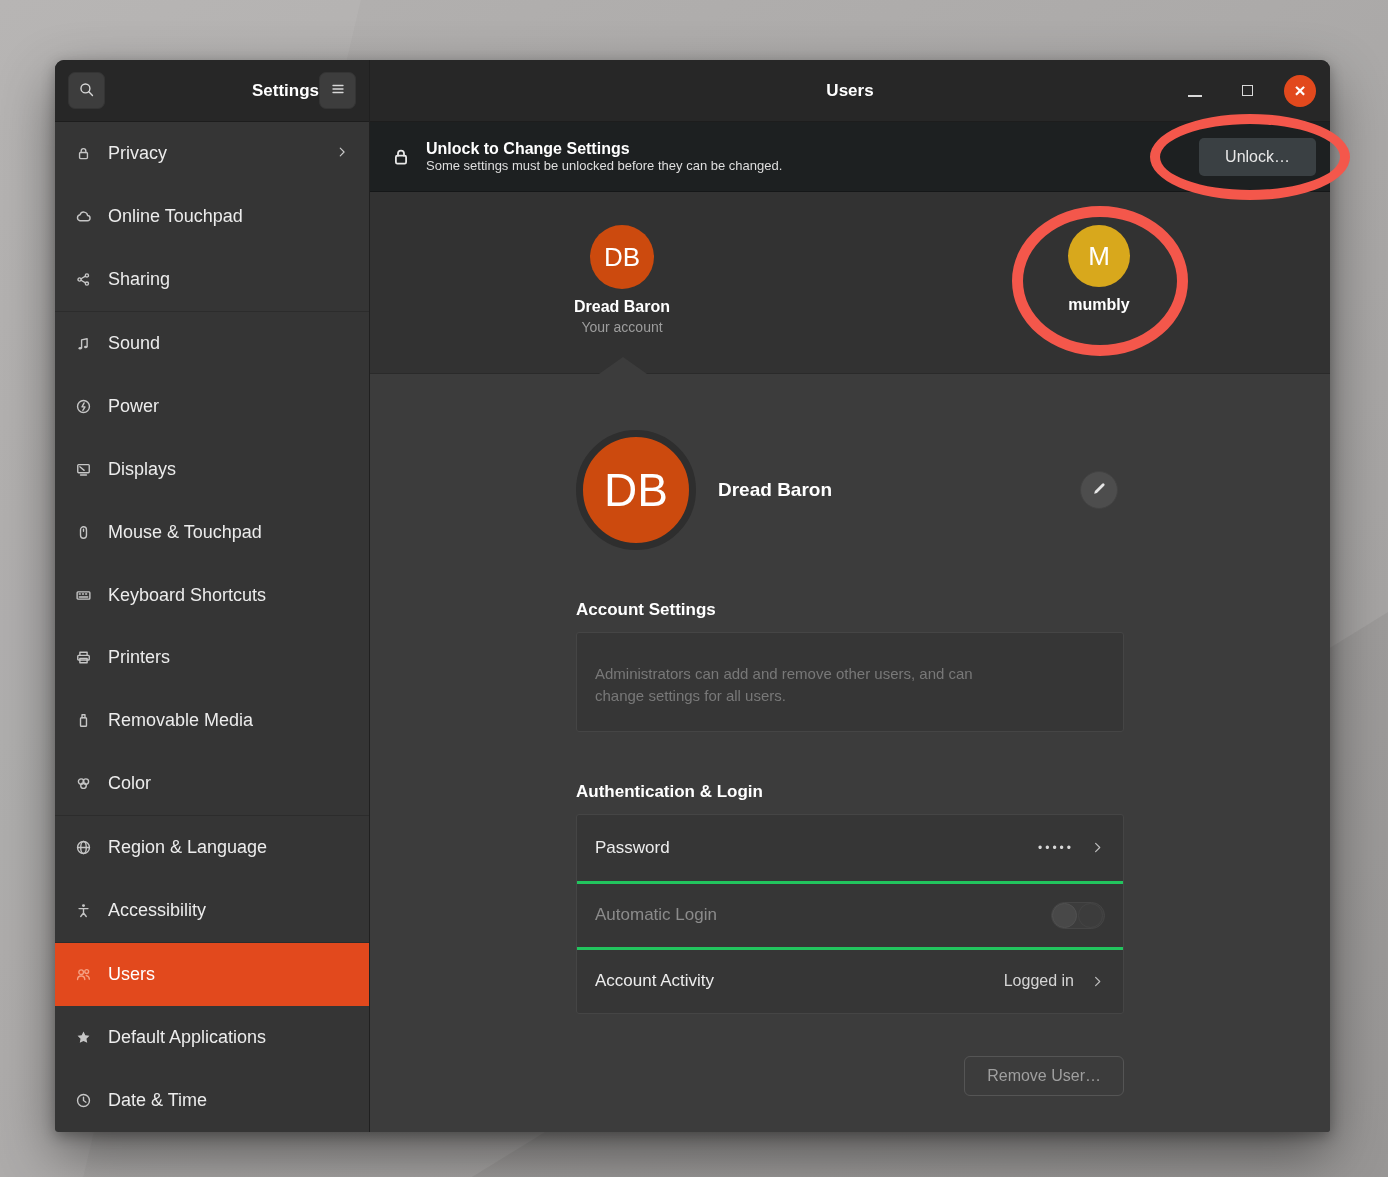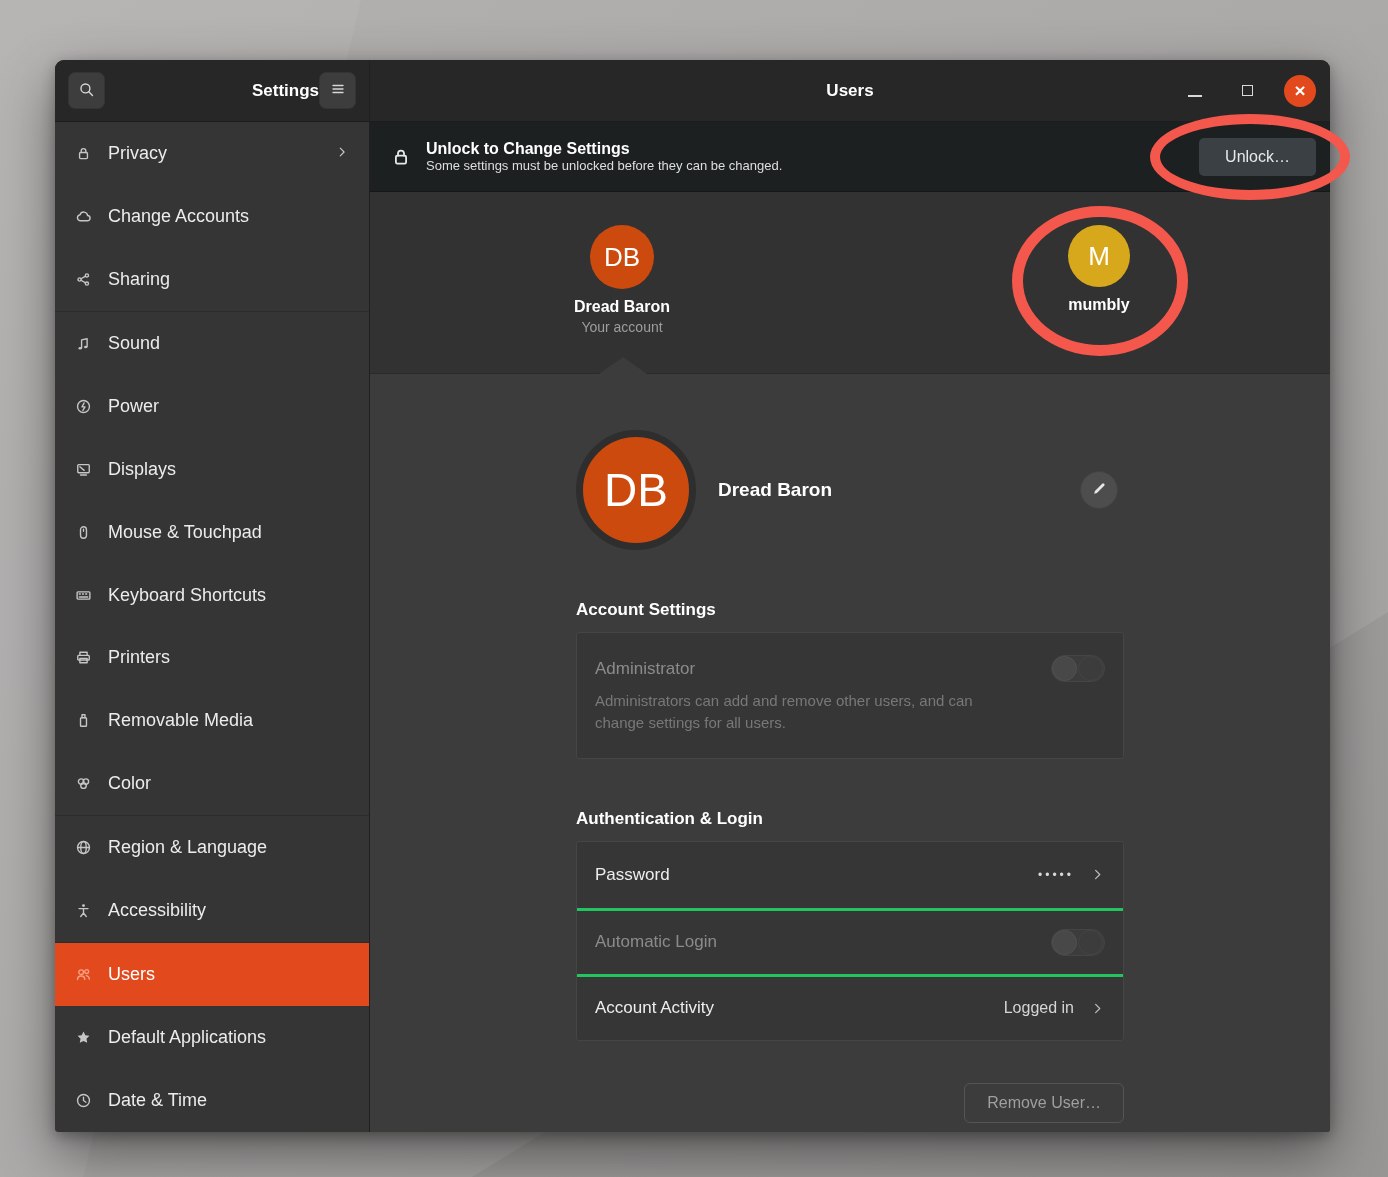--- a/index.html
+++ b/index.html
@@ -161,21 +161,21 @@
             <span class="chev"><svg viewBox="0 0 16 16" width="14" height="14" fill="none" stroke="currentColor" stroke-width="1.3" stroke-linecap="round" stroke-linejoin="round">
                 <path d="M6 3.6 10.4 8 6 12.4"></path>
               </svg></span>
           </div>
           <div class="sb-item">
             <span class="icon">
               <svg viewBox="0 0 16 16" width="17" height="17" fill="none" stroke="currentColor" stroke-width="1.3" stroke-linecap="round" stroke-linejoin="round">
                 <path d="M4.6 12h6.9a2.5 2.5 0 0 0 .3-5A3.6 3.6 0 0 0 4.8 6.3 2.9 2.9 0 0 0 4.6 12z"></path>
               </svg>
             </span>
-            <span>Change Accounts</span>
+            <span>Online Touchpad</span>
           </div>
           <div class="sb-item sep">
             <span class="icon">
               <svg viewBox="0 0 16 16" width="17" height="17" fill="none" stroke="currentColor" stroke-width="1.3" stroke-linecap="round" stroke-linejoin="round">
                 <circle cx="4.3" cy="8" r="1.5"></circle>
                 <circle cx="11.2" cy="4.2" r="1.5"></circle>
                 <circle cx="11.2" cy="11.8" r="1.5"></circle>
                 <line x1="5.7" y1="7.3" x2="9.9" y2="4.9"></line>
                 <line x1="5.7" y1="8.7" x2="9.9" y2="11.1"></line>
               </svg>
@@ -360,27 +360,20 @@
             <button class="edit-btn">
               <span><svg viewBox="0 0 16 16" width="17" height="17" fill="none" stroke="currentColor" stroke-width="1.3" stroke-linecap="round" stroke-linejoin="round">
                     <path d="M3 13l.7-2.6 6.8-6.8a1.3 1.3 0 0 1 1.9 1.9l-6.8 6.8z" fill="currentColor" stroke="none"></path>
                   </svg></span>
             </button>
           </div>
 
           <h3 class="sect">Account Settings</h3>
           <div class="card">
             <div class="admin-wrap">
-              <div class="admin-top">
-                <div class="row-label dim">Administrator</div>
-                <div class="toggle">
-                  <div class="knob"></div>
-                    <div class="slot"></div>
-                </div>
-              </div>
               <div class="row-desc">Administrators can add and remove other users, and can change settings for all users.</div>
             </div>
           </div>
 
           <h3 class="sect">Authentication &amp; Login</h3>
           <div class="card">
             <div class="row">
               <div class="row-label">Password</div>
               <div class="row-right">
                 <span class="dots">•••••</span>

